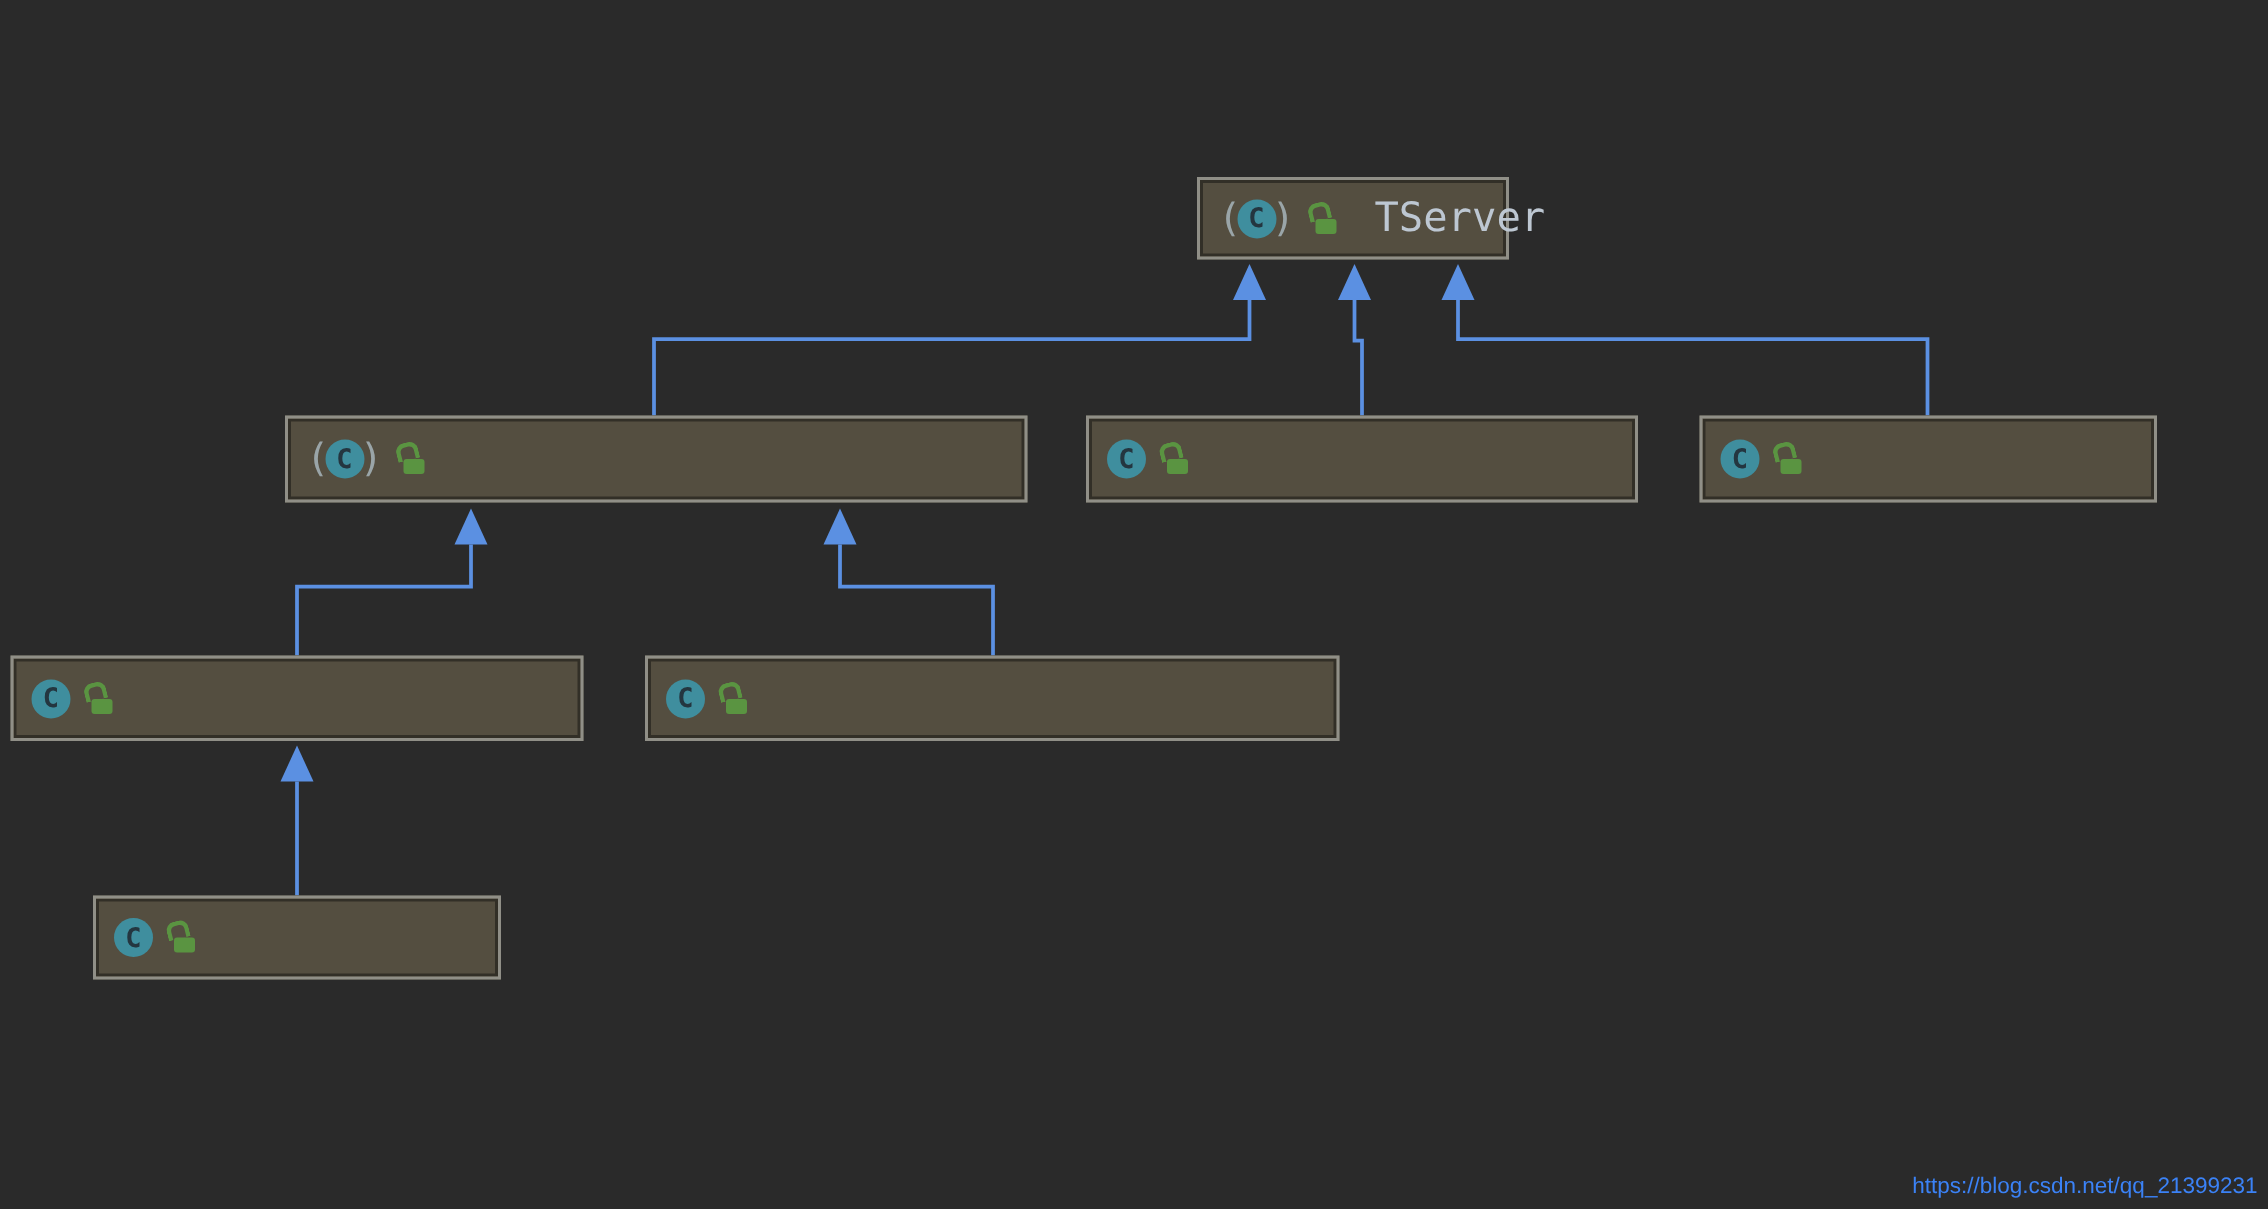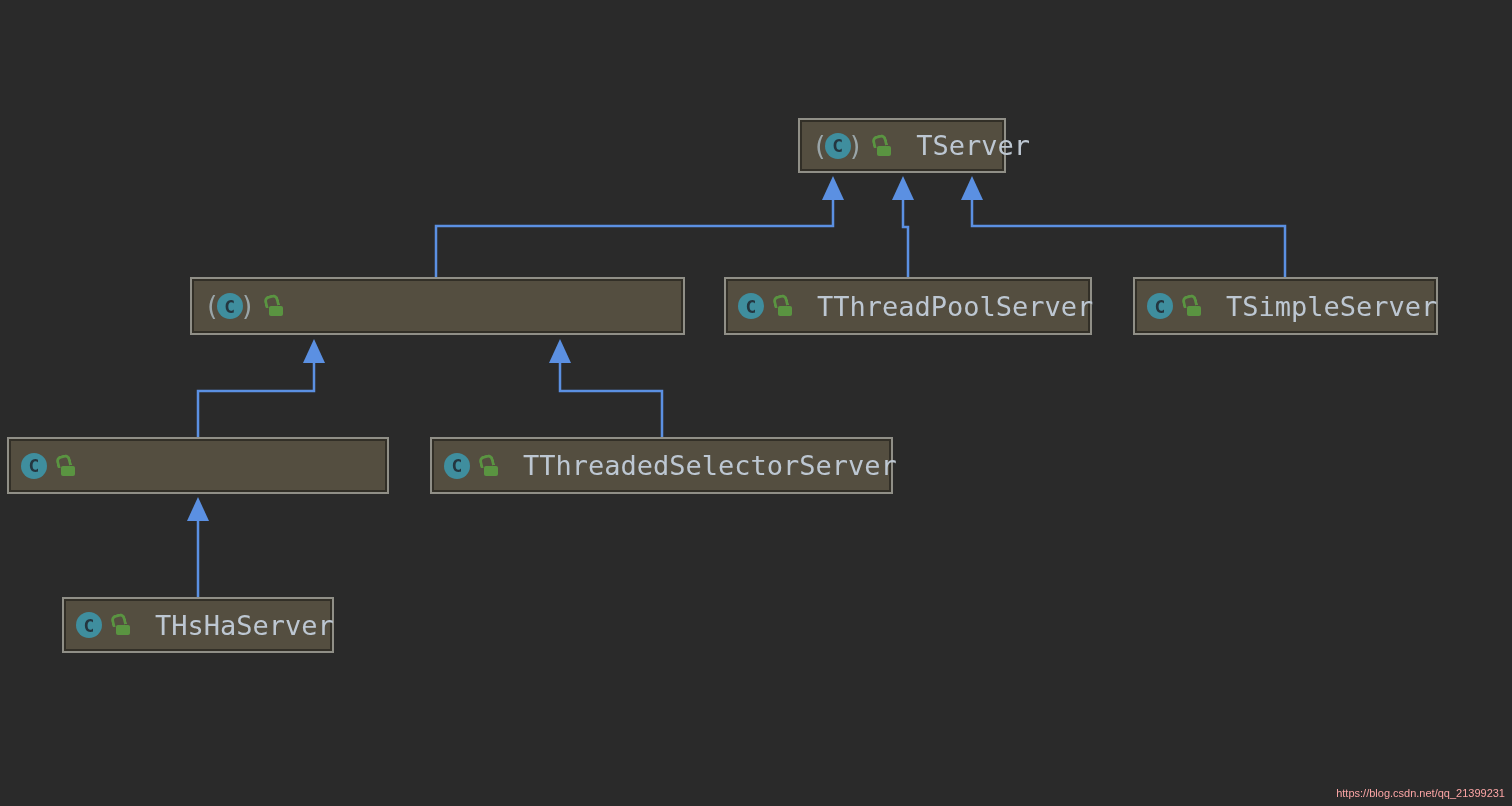--- a/index.html
+++ b/index.html
@@ -79,23 +79,23 @@
     content:"";
     position:absolute;
     left:5px; bottom:2px;
     width:14px; height:10px;
     background:#5a9441;
     border-radius:2px;
   }
   .watermark {
     position:absolute;
     right:7px; bottom:7px;
-    color:#fca5a5;
+    color:#3b82f6;
     font-family:"Liberation Sans","DejaVu Sans",sans-serif;
-    font-size:11px;
+    font-size:15px;
   }
   .edge-line { stroke:#5b90e2; stroke-width:2.5; fill:none; }
   .edge-arrow { fill:#5b90e2; stroke:none; }
 </style>
 </head>
 <body>
 
 <div id="canvas">
 
   <svg id="edges">
@@ -142,56 +142,52 @@
     </span>
   </div>
 
   <div class="node" style="left:724px; top:277px; width:368px; height:58px;">
     <span class="icon-group">
       <span class="class-circle">
           <span>C</span>
         </span>
       <span class="lock"></span>
     </span>
-    <span class="label">TThreadPoolServer</span>
   </div>
 
   <div class="node" style="left:1133px; top:277px; width:305px; height:58px;">
     <span class="icon-group">
       <span class="class-circle">
           <span>C</span>
         </span>
       <span class="lock"></span>
     </span>
-    <span class="label">TSimpleServer</span>
   </div>
 
   <div class="node" style="left:7px; top:437px; width:382px; height:57px;">
     <span class="icon-group">
       <span class="class-circle">
           <span>C</span>
         </span>
       <span class="lock"></span>
     </span>
   </div>
 
   <div class="node" style="left:430px; top:437px; width:463px; height:57px;">
     <span class="icon-group">
       <span class="class-circle">
           <span>C</span>
         </span>
       <span class="lock"></span>
     </span>
-    <span class="label">TThreadedSelectorServer</span>
   </div>
 
   <div class="node" style="left:62px; top:597px; width:272px; height:56px;">
     <span class="icon-group">
       <span class="class-circle">
           <span>C</span>
         </span>
       <span class="lock"></span>
     </span>
-    <span class="label">THsHaServer</span>
   </div>
 
   <div class="watermark">https://blog.csdn.net/qq_21399231</div>
 </div>
 
 </body></html>

